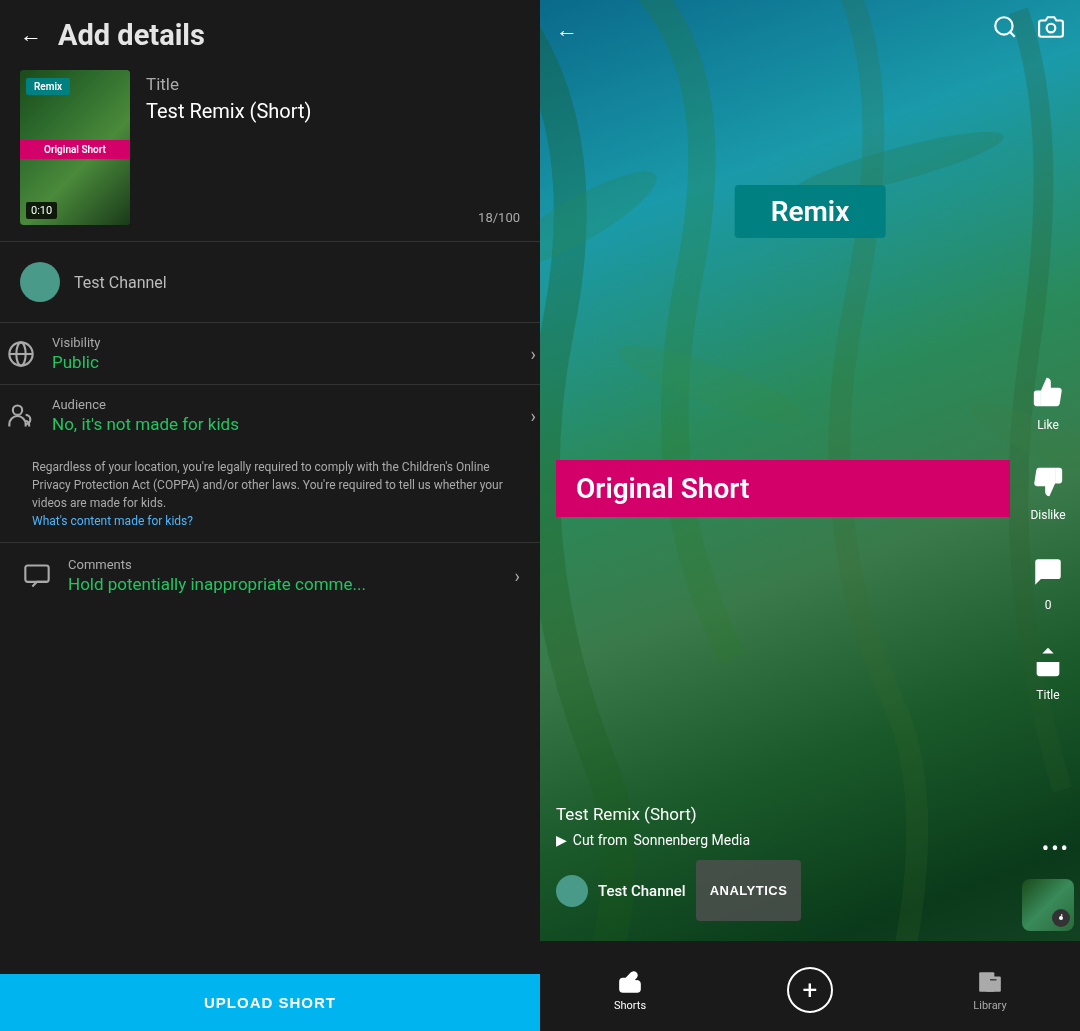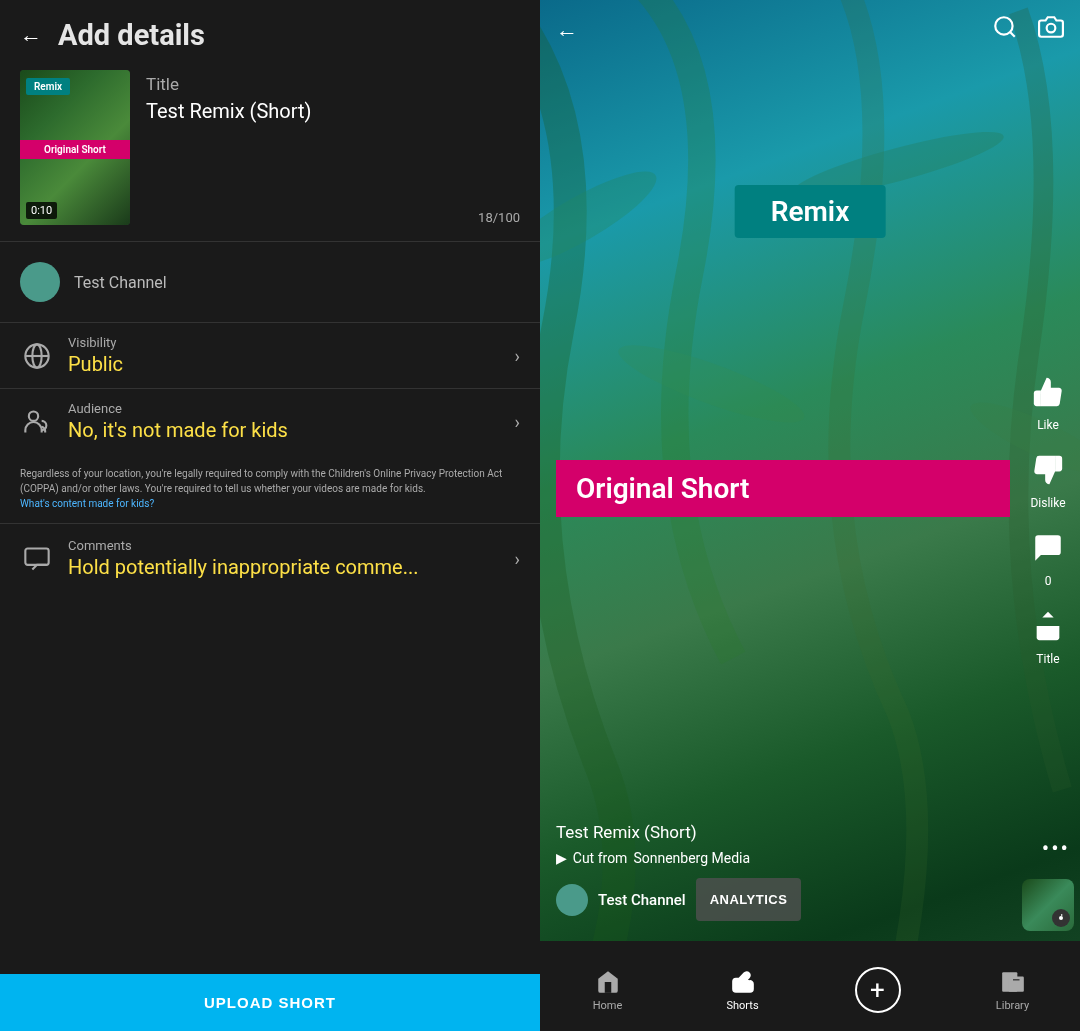--- a/index.html
+++ b/index.html
@@ -154,21 +154,21 @@
 
     .channel-name {
       color: #bbb;
       font-size: 16px;
     }
 
     .setting-row {
       display: flex;
       align-items: center;
       gap: 14px;
-      padding: 12px 20px;
+      padding: 12px 4px;
       cursor: pointer;
     }
 
     .setting-icon {
       width: 34px;
       height: 34px;
       flex-shrink: 0;
       display: flex;
       align-items: center;
       justify-content: center;
@@ -186,33 +186,33 @@
       flex: 1;
     }
 
     .setting-label {
       color: #aaa;
       font-size: 13px;
       margin-bottom: 2px;
     }
 
     .setting-value {
-      color: #fde047;
-      font-size: 20px;
+      color: #22c55e;
+      font-size: 17px;
     }
 
     .chevron {
       color: #aaa;
       font-size: 18px;
     }
 
     .coppa-text {
-      padding: 12px 20px;
+      padding: 12px 32px;
       color: #aaa;
-      font-size: 10px;
+      font-size: 12px;
       line-height: 1.5;
     }
 
     .coppa-link {
       color: #4db6ff;
       text-decoration: none;
     }
 
     .comments-row {
       display: flex;
@@ -314,21 +314,21 @@
     }
 
     
     .action-buttons {
       position: absolute;
       right: 10px;
       top: 370px;
       display: flex;
       flex-direction: column;
       align-items: center;
-      gap: 16px;
+      gap: 28px;
       z-index: 10;
     }
 
     .action-btn {
       display: flex;
       flex-direction: column;
       align-items: center;
       gap: 4px;
       color: #fff;
       font-size: 12px;
@@ -398,21 +398,21 @@
       font-size: 15px;
       font-weight: 500;
     }
 
     .analytics-btn {
       background: rgba(80,80,80,0.8);
       color: #fff;
       font-size: 13px;
       font-weight: 600;
       letter-spacing: 0.5px;
-      padding: 14px 14px;
+      padding: 23px 14px;
       border-radius: 4px;
       cursor: pointer;
       border: none;
     }
 
     
     .more-btn-area {
       position: absolute;
       right: 10px;
       bottom: 170px;
@@ -724,29 +724,20 @@
     </div>
     <div class="channel-row-bottom">
       <div class="channel-avatar-small"></div>
       <span class="channel-name-overlay">Test Channel</span>
       <button class="analytics-btn">ANALYTICS</button>
     </div>
   </div>
 
   <div class="bottom-nav">
 
-    <div class="nav-item">
-      <div class="nav-icon">
-        <svg viewBox="0 0 24 24" fill="#aaa">
-          <path d="M3 9l9-7 9 7v11a2 2 0 01-2 2H5a2 2 0 01-2-2z"></path>
-          <polyline points="9 22 9 12 15 12 15 22" fill="#1a1a1a"></polyline>
-        </svg>
-      </div>
-      <span class="nav-label">Home</span>
-    </div>
 
     <div class="nav-item">
       <div class="nav-icon nav-icon-active">
         <svg viewBox="0 0 24 24" fill="#fff">
           <path d="M17.77 10.32l-1.2-.5L18 8.58a3.77 3.77 0 10-5.4-5.25L8 8H5.5A3.5 3.5 0 002 11.5v7A3.5 3.5 0 005.5 22h13a3.5 3.5 0 003.5-3.5v-4.68a3.5 3.5 0 00-4.23-3.5z"></path>
         </svg>
       </div>
       <span class="nav-label nav-label-active">Shorts</span>
     </div>
 

